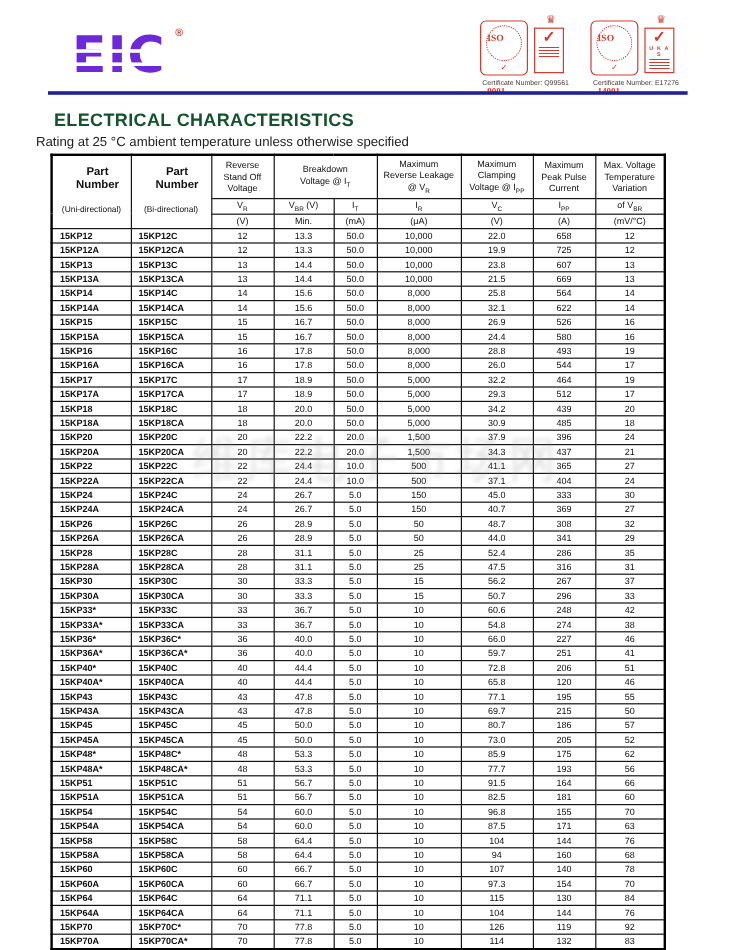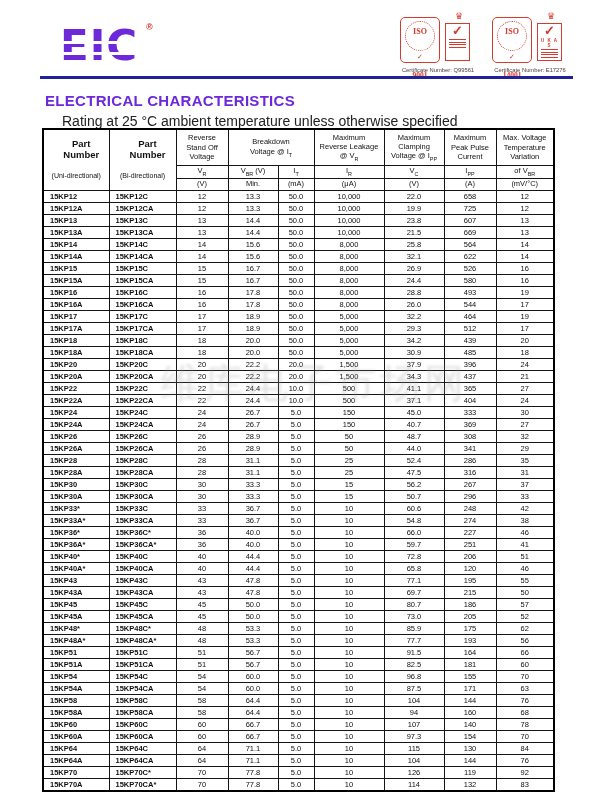--- a/index.html
+++ b/index.html
@@ -19,39 +19,39 @@
   .logo .stripe { position:absolute; left:0; width:86px; height:3px; background:#fff; }
   .stripe-1 { top:21px; } .stripe-2 { top:32px; }
   .logo-reg { position:absolute; top:2px; left:86px; font-size:9px; color:#d63a2e; font-weight:bold; }
 
   
   .badge { position:absolute; top:12px; width:72px; height:64px; color:#d63a2e; }
   .badge-1 { left:400px; } .badge-2 { left:492px; }
   .b-left { position:absolute; left:0; top:5px; width:40px; height:46px;
             border:1.5px solid #d63a2e; border-radius:5px; }
   .b-circle { position:absolute; left:4px; top:3px; width:30px; height:30px;
-              border:1px dotted #d63a2e; border-radius:50%; text-align:center; padding-top:5px; }
+              border:1px dotted #d63a2e; border-radius:50%; text-align:left; padding-top:5px; }
   .b-iso { font-family:"Liberation Serif", serif; font-weight:bold; font-size:8px; line-height:9px; }
   .b-iso-num { font-family:"Liberation Serif", serif; font-weight:bold; font-size:7.5px; line-height:8px;margin-top:36px; }
   .b-check-sm { position:absolute; left:0; right:0; bottom:1px; text-align:center; font-size:7px; line-height:8px; }
   .b-right { position:absolute; right:2px; top:11px; width:25px; height:38px;
              border:1.5px solid #d63a2e; text-align:center; }
   .b-crown { position:absolute; right:9px; top:0px; font-size:9px; line-height:9px; }
   .b-check-big { font-size:13px; line-height:14px; font-weight:bold; }
   .b-ukas { font-size:4.5px; font-weight:bold; letter-spacing:1px; line-height:5px; }
   .b-fineprint { margin:1px auto 0; width:17px; height:9px;
     background:repeating-linear-gradient(#d63a2e 0 1px, transparent 1px 2.6px); }
   .b-cert { position:absolute; left:-6px; right:-10px; top:55px; text-align:center;
             font-size:5.8px; color:#4a3a3a; white-space:nowrap; }
 
   .rule { position:absolute; left:40px; top:76px; width:533px; height:3px; background:#20219b; }
 
   .title { position:absolute; left:45px; top:92px; font-size:15px; font-weight:bold;
-           letter-spacing:0.3px; color:#6d28d9; }
-  .subtitle { position:absolute; left:62px; top:113px; font-size:14px; color:#222; }
+           letter-spacing:0.3px; color:#14532d; }
+  .subtitle { position:absolute; left:30px; top:113px; font-size:11px; color:#222; }
 
   
   .watermark { position:absolute; left:160px; top:356px; width:330px;
     font-size:40px; letter-spacing:4px; color:#9f9f9f; opacity:0.30;
     filter:blur(1.6px); pointer-events:none; white-space:nowrap; }
 
   
   .tbl-wrap { position:absolute; left:42px; top:128px; }
   table { border-collapse:collapse; table-layout:fixed; width:511px;
           border:2px solid #000; }

